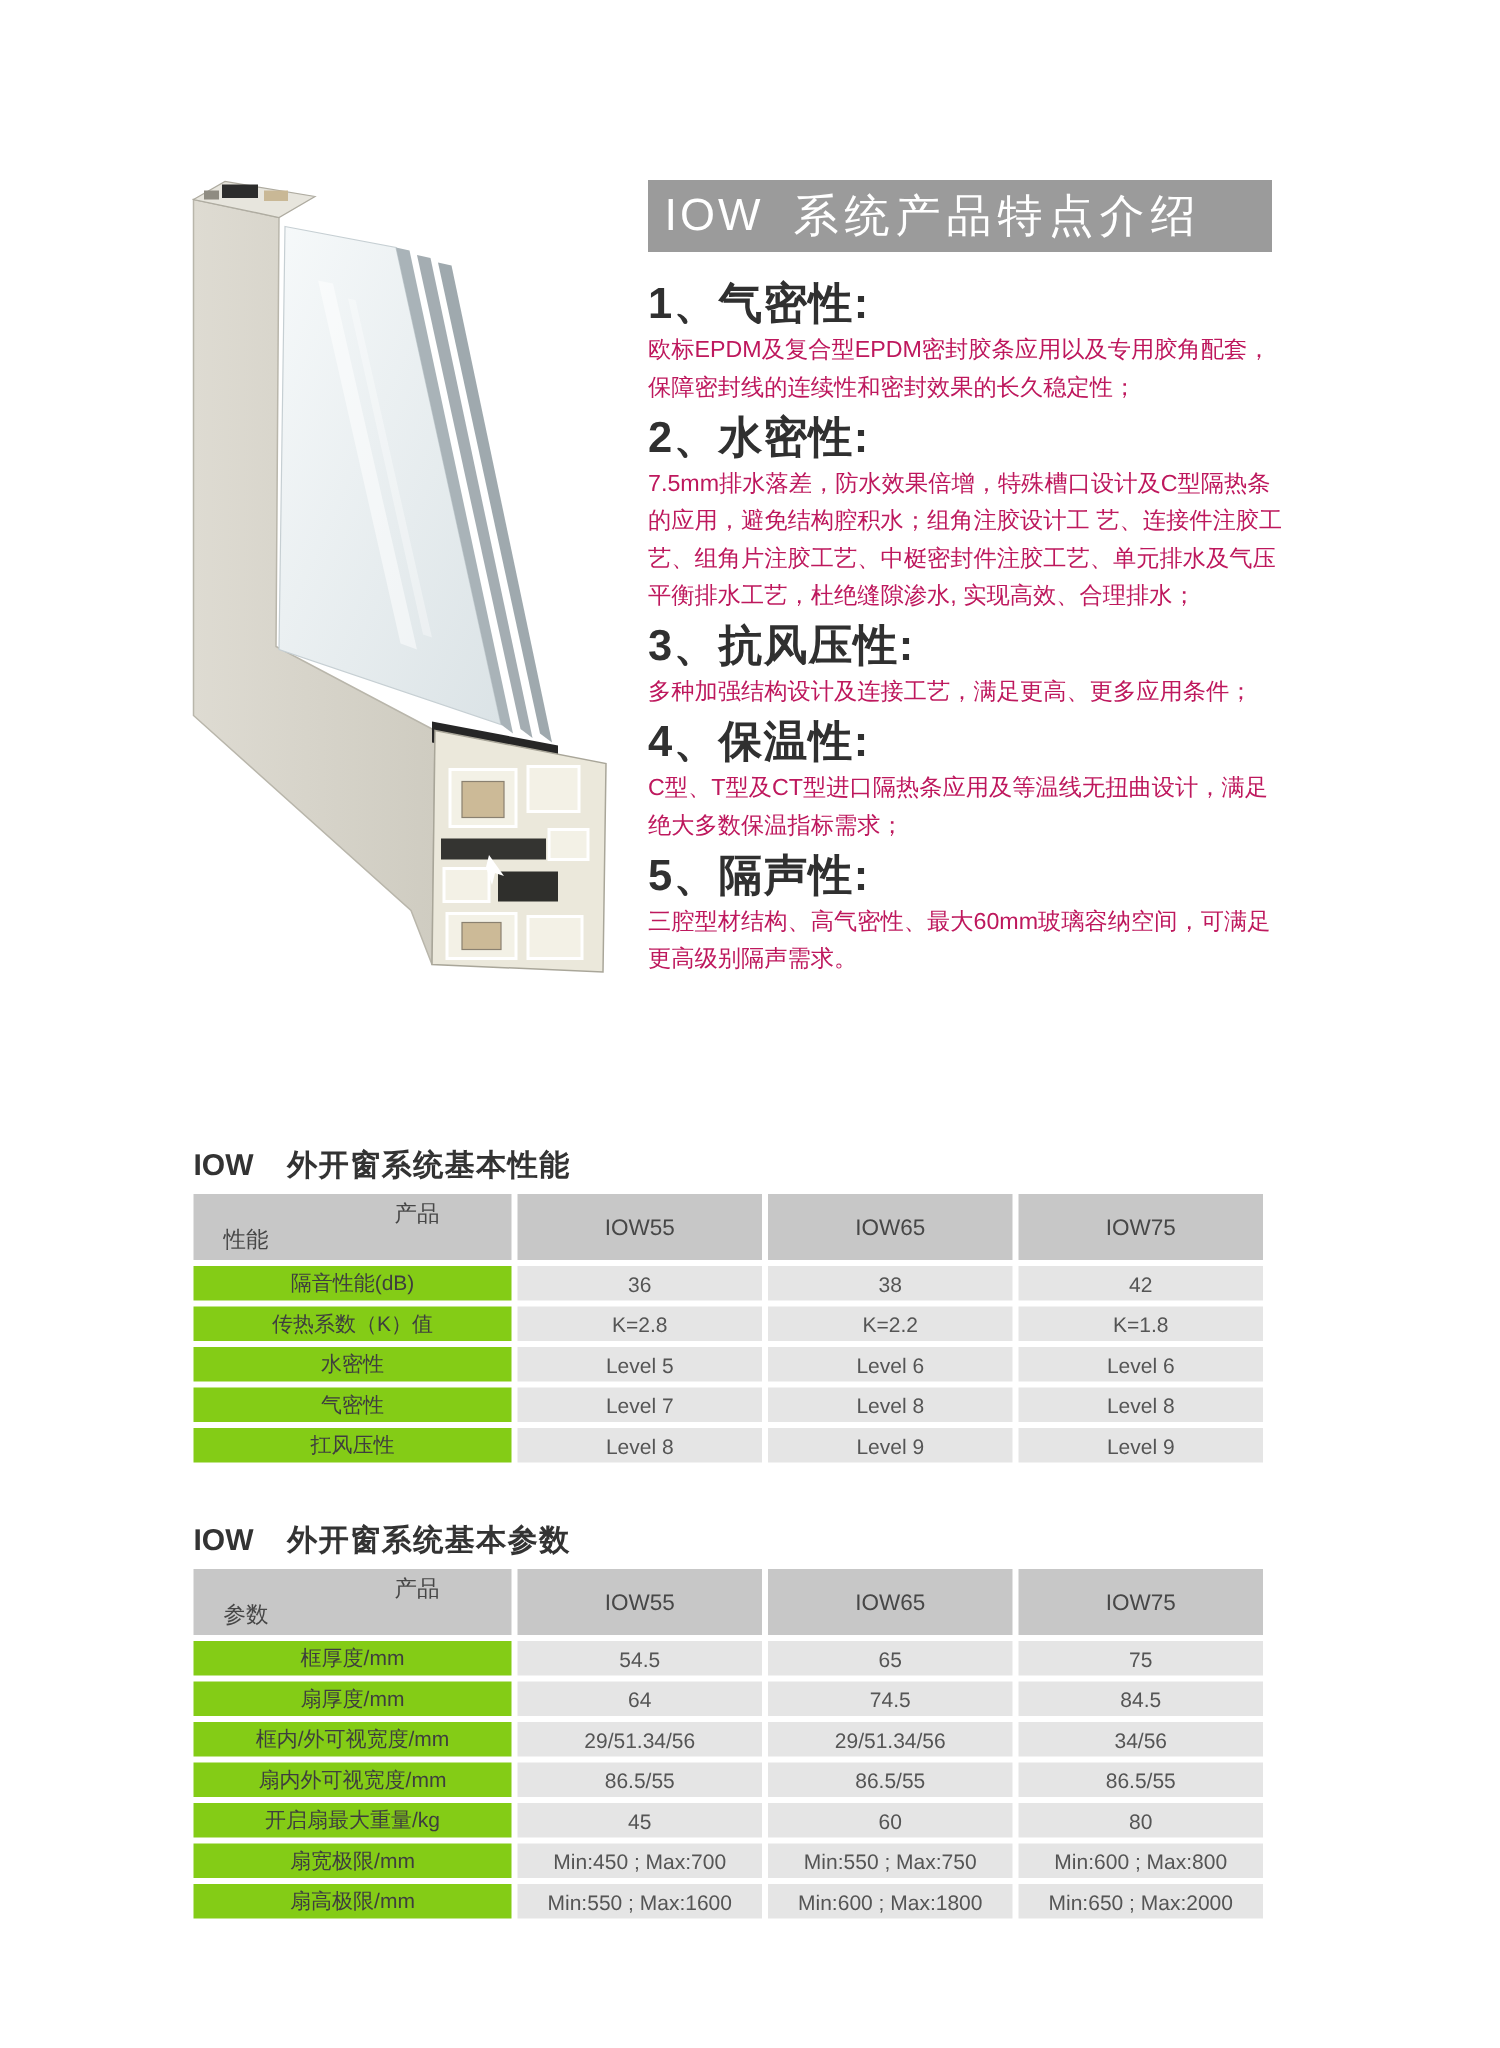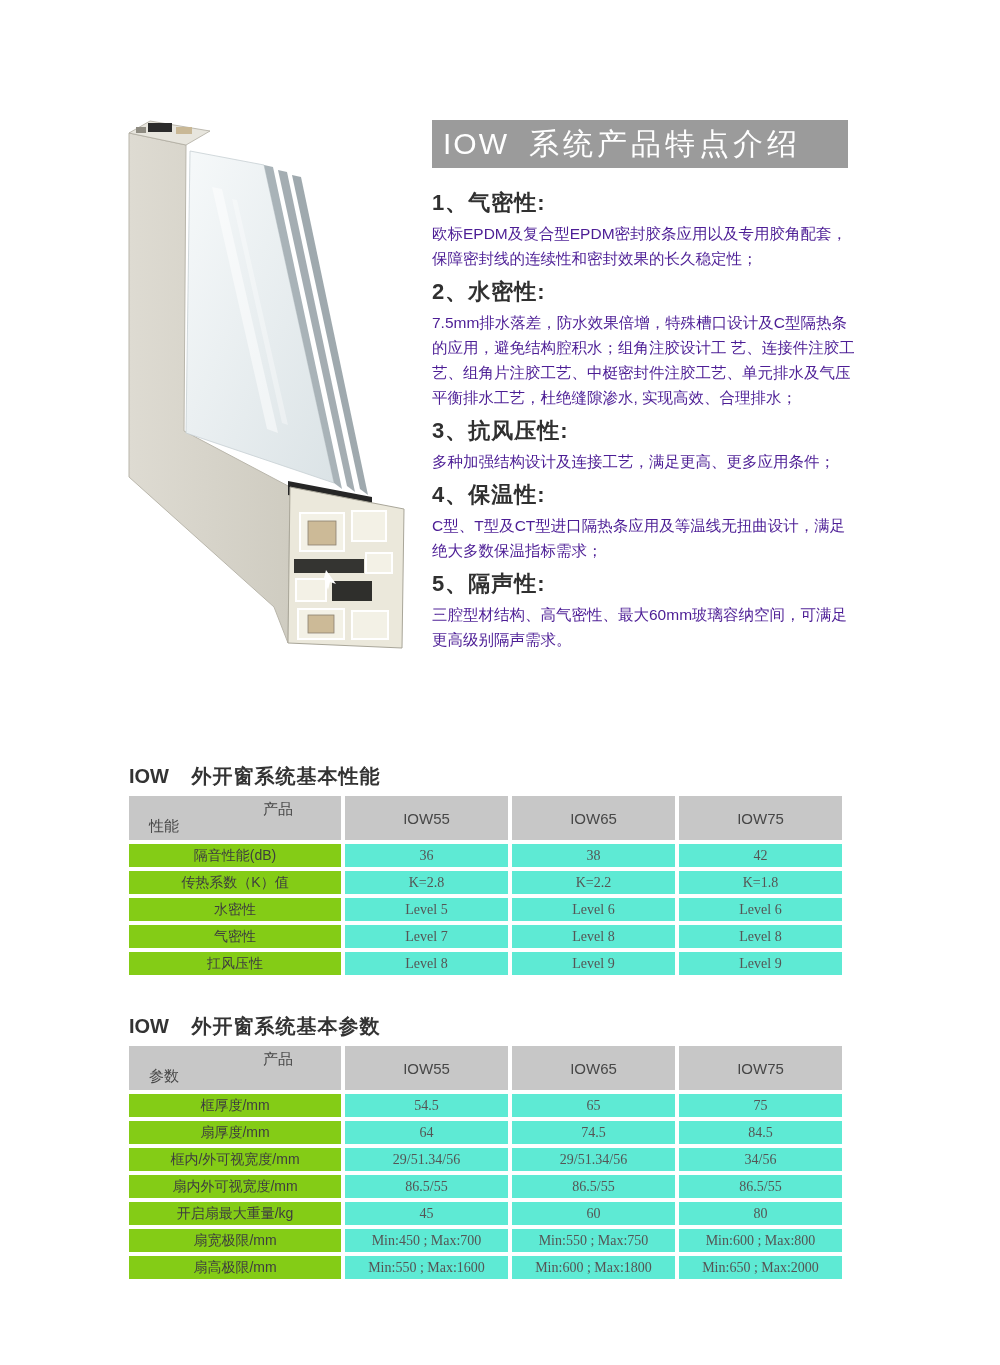--- a/index.html
+++ b/index.html
@@ -14,44 +14,44 @@
   .banner{
     left:432px;top:120px;width:416px;height:48px;background:#9b9b9b;
     color:#fff;display:flex;align-items:center;box-sizing:border-box;
     padding-left:11px;font-size:30px;letter-spacing:4px;white-space:nowrap;
   }
   .banner .prefix{margin-right:20px;letter-spacing:2px;}
 
   
   .features{left:432px;top:168px;width:426px;padding-top:14px;}
   .feature h3{
-    margin:6px 0 3px;font-size:22px;font-weight:bold;color:#303030;
+    margin:6px 0 3px;font-size:29px;font-weight:bold;color:#303030;
     letter-spacing:1px;line-height:30px;
   }
-  .feature p{margin:0;font-size:15.5px;line-height:25px;color:#4c1d95;}
+  .feature p{margin:0;font-size:15.5px;line-height:25px;color:#be185d;}
 
   
   .table-title{
     left:129px;font-size:20px;font-weight:bold;color:#333;letter-spacing:1px;text-align:right;
   }
   .table-title .prefix{margin-right:16px;letter-spacing:0;}
 
   
   table.spec{
     left:125px;border-collapse:separate;border-spacing:4px;table-layout:fixed;
   }
   table.spec col.c-label{width:212px;}
   table.spec col.c-val{width:163px;}
   table.spec th,table.spec td{
     text-align:center;vertical-align:middle;font-weight:normal;
     padding:0;overflow:hidden;white-space:nowrap;
   }
   table.spec thead th{height:44px;background:#c7c7c7;color:#474747;font-size:15px;}
   table.spec tbody th{height:23px;background:#84cc16;color:#3e3e3e;font-size:14px;}
-  table.spec tbody td{height:23px;background:#5eead4;color:#555;font-size:14px;font-family:Liberation Serif, serif;}
+  table.spec tbody td{height:23px;background:#e5e5e5;color:#555;font-size:14px;}
 
   th.corner{
     position:relative;
     background:linear-gradient(to bottom right,
       #c7c7c7 calc(50% - 2px),
       #ffffff calc(50% - 2px),
       #ffffff calc(50% + 1px),
       #c7c7c7 calc(50% + 1px));
   }
   th.corner .corner-top{position:absolute;top:4px;right:48px;font-size:15px;color:#474747;}

